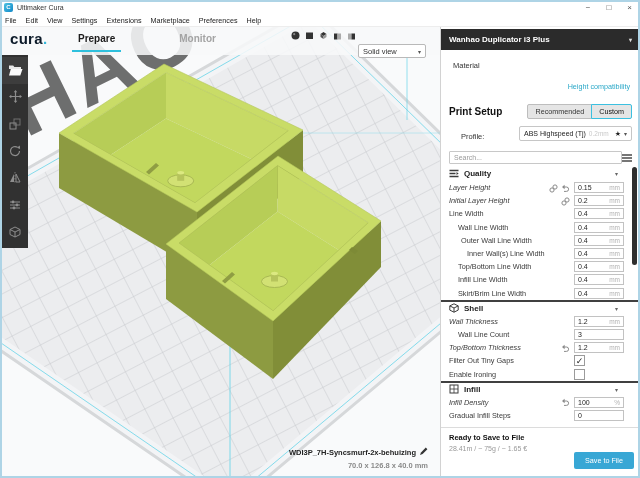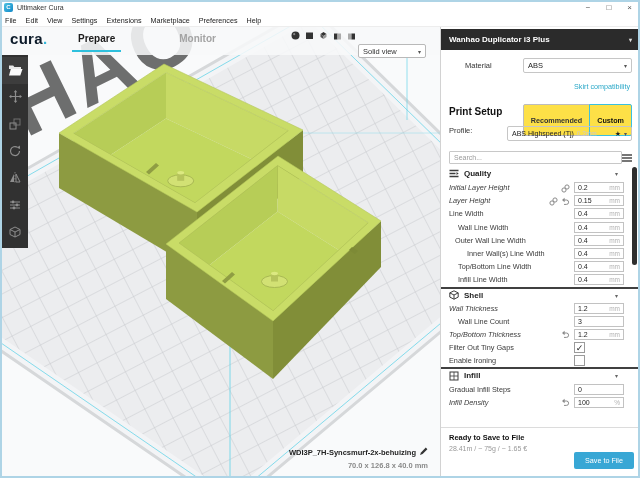--- a/index.html
+++ b/index.html
@@ -38,30 +38,30 @@
 
   
   .model-info{position:absolute;left:180px;top:441px;width:248px;text-align:right;z-index:11;}
   .mname{font-size:7.5px;font-weight:bold;color:#222;display:inline-flex;align-items:center;gap:3px;}
   .mdims{font-size:7.5px;font-weight:bold;color:#8a8a8a;margin-top:2px;}
 
   
   .panel{position:absolute;left:440px;top:27px;width:200px;height:451px;background:#fff;border-left:1px solid #d2d2d2;z-index:20;}
   .p-header{position:absolute;top:2px;left:0;right:0;height:21px;background:#2b2b2b;display:flex;align-items:center;padding:0 8px;color:#fff;font-size:8px;font-weight:bold;}
   .p-header .chev{margin-left:auto;color:#ddd;}
-  .mat-row{position:absolute;top:30px;left:16px;right:0;display:flex;align-items:center;padding:0 8px;height:16px;}
+  .mat-row{position:absolute;top:30px;left:4px;right:0;display:flex;align-items:center;padding:0 8px;height:16px;}
   .mat-row .lbl{width:58px;font-size:7.5px;color:#333;}
   .dd{flex:1;height:15px;border:1px solid #c6c6c6;border-radius:2px;display:flex;align-items:center;justify-content:space-between;padding:0 4px;font-size:7.5px;color:#222;background:#fff;}
   .check-link{position:absolute;top:55px;right:10px;font-size:7.2px;color:#2aa8c8;}
   .ps-title{position:absolute;left:8px;top:79px;font-size:10px;font-weight:bold;color:#111;}
   .ps-btns{position:absolute;right:8px;top:77px;display:flex;}
-  .btn{height:32px;font-size:7.2px;display:flex;align-items:center;padding:0 7px;border:1px solid #bdbdbd;background:#fde047;color:#333;font-weight:bold;}
+  .btn{height:15px;font-size:7.2px;display:flex;align-items:center;padding:0 7px;border:1px solid #bdbdbd;background:#e5e5e5;color:#333;}
   .btn.rec{border-radius:2px 0 0 2px;}
   .btn.cus{border:1px solid #3cc0e0;margin-left:-1px;border-radius:0 2px 2px 0;color:#111;position:relative;}
-  .prof-row{position:absolute;top:99px;left:0;right:0;display:flex;align-items:flex-start;padding:0 8px;}
+  .prof-row{position:absolute;top:99px;left:12px;right:0;display:flex;align-items:flex-end;padding:0 8px;}
   .prof-row .lbl{width:58px;font-size:7.5px;color:#333;}
   .prof-dd{flex:1;height:15px;border:1px solid #c6c6c6;border-radius:2px;display:flex;align-items:center;padding:0 4px;font-size:7px;color:#222;gap:3px;}
   .prof-dd .sec{color:#c9c9c9;font-size:6.5px;}
   .prof-dd .star{margin-left:auto;font-size:7px;color:#222;}
   .search-row{position:absolute;top:121px;left:0;right:0;display:flex;align-items:center;padding:0 8px;}
   .search-input{flex:1;height:13px;border:1px solid #c8c8c8;border-radius:1px;font-size:7px;padding:0 4px;color:#444;outline:none;}
   .search-input::placeholder{color:#9a9a9a;}
 
   .slist{position:absolute;top:139px;left:0;right:0;height:259px;overflow:hidden;}
   .s-section{display:flex;align-items:center;height:15px;padding:0 8px;border-top:2px solid #404040;}
@@ -269,26 +269,22 @@
     <div class="mdims">70.0 x 126.8 x 40.0 mm</div>
   </div>
 
   <div class="panel">
     <div class="p-header">
       <span>Wanhao Duplicator i3 Plus</span>
       <span class="chev">▾</span>
     </div>
     <div class="mat-row">
       <span class="lbl">Material</span>
-      <div class="dd">
-        <span>ABS</span>
-        <span class="chev">▾</span>
-      </div>
-    </div>
-    <div class="check-link">Skirt compatibility</div>
+    </div>
+    <div class="check-link">Height compatibility</div>
 
     <div class="ps-title">Print Setup</div>
     <div class="ps-btns">
       <div class="btn rec">Recommended</div>
       <div class="btn cus">Custom</div>
     </div>
 
     <div class="prof-row">
       <span class="lbl">Profile:</span>
       <div class="prof-dd">
@@ -309,69 +305,69 @@
     <div class="slist">
         <div class="s-section first">
           <span class="s-sec-icon">
             <svg width="10" height="9" viewBox="0 0 10 9">
               <path d="M.5 1.5h9M.5 4.5h6M.5 7.5h9" stroke="#3c3c3c" stroke-width="1.4"></path>
               <path d="M7.5 3l2.2 1.5L7.5 6z" fill="#3c3c3c"></path>
             </svg>
           </span>
           <span class="s-sec-name">Quality</span>
           <span class="chev">▾</span>
-        </div>
-        <div class="s-row">
-          <span class="s-label it" style="padding-left: 8px;">Initial Layer Height</span>
-          <span class="s-icons">
-            <span><svg width="9" height="9" viewBox="0 0 9 9">
-                <circle cx="3" cy="6" r="2.1" fill="none" stroke="#8a8a8a"></circle>
-                <circle cx="6" cy="3" r="2.1" fill="none" stroke="#8a8a8a"></circle>
-              </svg></span>
-          </span>
-          <span class="s-box">
-            <span class="s-val">0.2</span>
-            <span class="s-unit">mm</span>
-          </span>
         </div>
         <div class="s-row">
           <span class="s-label it" style="padding-left: 8px;">Layer Height</span>
           <span class="s-icons">
             <span><svg width="9" height="9" viewBox="0 0 9 9">
                 <circle cx="3" cy="6" r="2.1" fill="none" stroke="#8a8a8a"></circle>
                 <circle cx="6" cy="3" r="2.1" fill="none" stroke="#8a8a8a"></circle>
               </svg></span>
             <span><svg width="9" height="9" viewBox="0 0 9 9">
                 <path d="M2.2 3h3.2a2.2 2.2 0 0 1 0 4.4H3" fill="none" stroke="#8a8a8a"></path>
                 <path d="M3.6 .8 1 3l2.6 2.2z" fill="#8a8a8a"></path>
               </svg></span>
           </span>
           <span class="s-box">
             <span class="s-val">0.15</span>
             <span class="s-unit">mm</span>
           </span>
         </div>
         <div class="s-row">
+          <span class="s-label it" style="padding-left: 8px;">Initial Layer Height</span>
+          <span class="s-icons">
+            <span><svg width="9" height="9" viewBox="0 0 9 9">
+                <circle cx="3" cy="6" r="2.1" fill="none" stroke="#8a8a8a"></circle>
+                <circle cx="6" cy="3" r="2.1" fill="none" stroke="#8a8a8a"></circle>
+              </svg></span>
+          </span>
+          <span class="s-box">
+            <span class="s-val">0.2</span>
+            <span class="s-unit">mm</span>
+          </span>
+        </div>
+        <div class="s-row">
           <span class="s-label" style="padding-left: 8px;">Line Width</span>
           <span class="s-icons"></span>
           <span class="s-box">
             <span class="s-val">0.4</span>
             <span class="s-unit">mm</span>
           </span>
         </div>
         <div class="s-row">
           <span class="s-label" style="padding-left: 17px;">Wall Line Width</span>
           <span class="s-icons"></span>
           <span class="s-box">
             <span class="s-val">0.4</span>
             <span class="s-unit">mm</span>
           </span>
         </div>
         <div class="s-row">
-          <span class="s-label" style="padding-left: 14px;">Outer Wall Line Width</span>
+          <span class="s-label" style="padding-left: 20px;">Outer Wall Line Width</span>
           <span class="s-icons"></span>
           <span class="s-box">
             <span class="s-val">0.4</span>
             <span class="s-unit">mm</span>
           </span>
         </div>
         <div class="s-row">
           <span class="s-label" style="padding-left: 26px;">Inner Wall(s) Line Width</span>
           <span class="s-icons"></span>
           <span class="s-box">
@@ -382,20 +378,28 @@
         <div class="s-row">
           <span class="s-label" style="padding-left: 17px;">Top/Bottom Line Width</span>
           <span class="s-icons"></span>
           <span class="s-box">
             <span class="s-val">0.4</span>
             <span class="s-unit">mm</span>
           </span>
         </div>
         <div class="s-row">
           <span class="s-label" style="padding-left: 17px;">Infill Line Width</span>
+          <span class="s-icons"></span>
+          <span class="s-box">
+            <span class="s-val">0.4</span>
+            <span class="s-unit">mm</span>
+          </span>
+        </div>
+        <div class="s-row">
+          <span class="s-label" style="padding-left: 17px;">Skirt/Brim Line Width</span>
           <span class="s-icons"></span>
           <span class="s-box">
             <span class="s-val">0.4</span>
             <span class="s-unit">mm</span>
           </span>
         </div>
         <div class="s-section">
           <span class="s-sec-icon">
             <svg width="10" height="10" viewBox="0 0 10 10">
               <path d="M5 .8 9.2 2.9v4.2L5 9.2.8 7.1V2.9z" fill="none" stroke="#3c3c3c"></path>
@@ -447,39 +451,39 @@
           <span class="s-sec-icon">
             <svg width="10" height="10" viewBox="0 0 10 10">
               <rect x="1" y="1" width="8" height="8" fill="none" stroke="#3c3c3c"></rect>
               <path d="M1 5h8M5 1v8" stroke="#3c3c3c" stroke-width=".8"></path>
             </svg>
           </span>
           <span class="s-sec-name">Infill</span>
           <span class="chev">▾</span>
         </div>
         <div class="s-row">
-          <span class="s-label" style="padding-left: 8px;">Gradual Infill Steps</span>
-          <span class="s-icons"></span>
-          <span class="s-box">
-            <span class="s-val">0</span>
-          </span>
-        </div>
-        <div class="s-row">
           <span class="s-label it" style="padding-left: 8px;">Infill Density</span>
           <span class="s-icons">
             <span><svg width="9" height="9" viewBox="0 0 9 9">
                 <path d="M2.2 3h3.2a2.2 2.2 0 0 1 0 4.4H3" fill="none" stroke="#8a8a8a"></path>
                 <path d="M3.6 .8 1 3l2.6 2.2z" fill="#8a8a8a"></path>
               </svg></span>
           </span>
           <span class="s-box">
             <span class="s-val">100</span>
             <span class="s-unit">%</span>
           </span>
         </div>
+        <div class="s-row">
+          <span class="s-label" style="padding-left: 8px;">Gradual Infill Steps</span>
+          <span class="s-icons"></span>
+          <span class="s-box">
+            <span class="s-val">0</span>
+          </span>
+        </div>
       </div>
     <div class="scroll-thumb"></div>
 
     <div class="pfooter">
       <div class="pf-status">Ready to Save to File</div>
       <div class="pf-usage">28.41m / ~ 75g / ~ 1.65 €</div>
       <div class="save-btn">Save to File</div>
     </div>
   </div>
 

